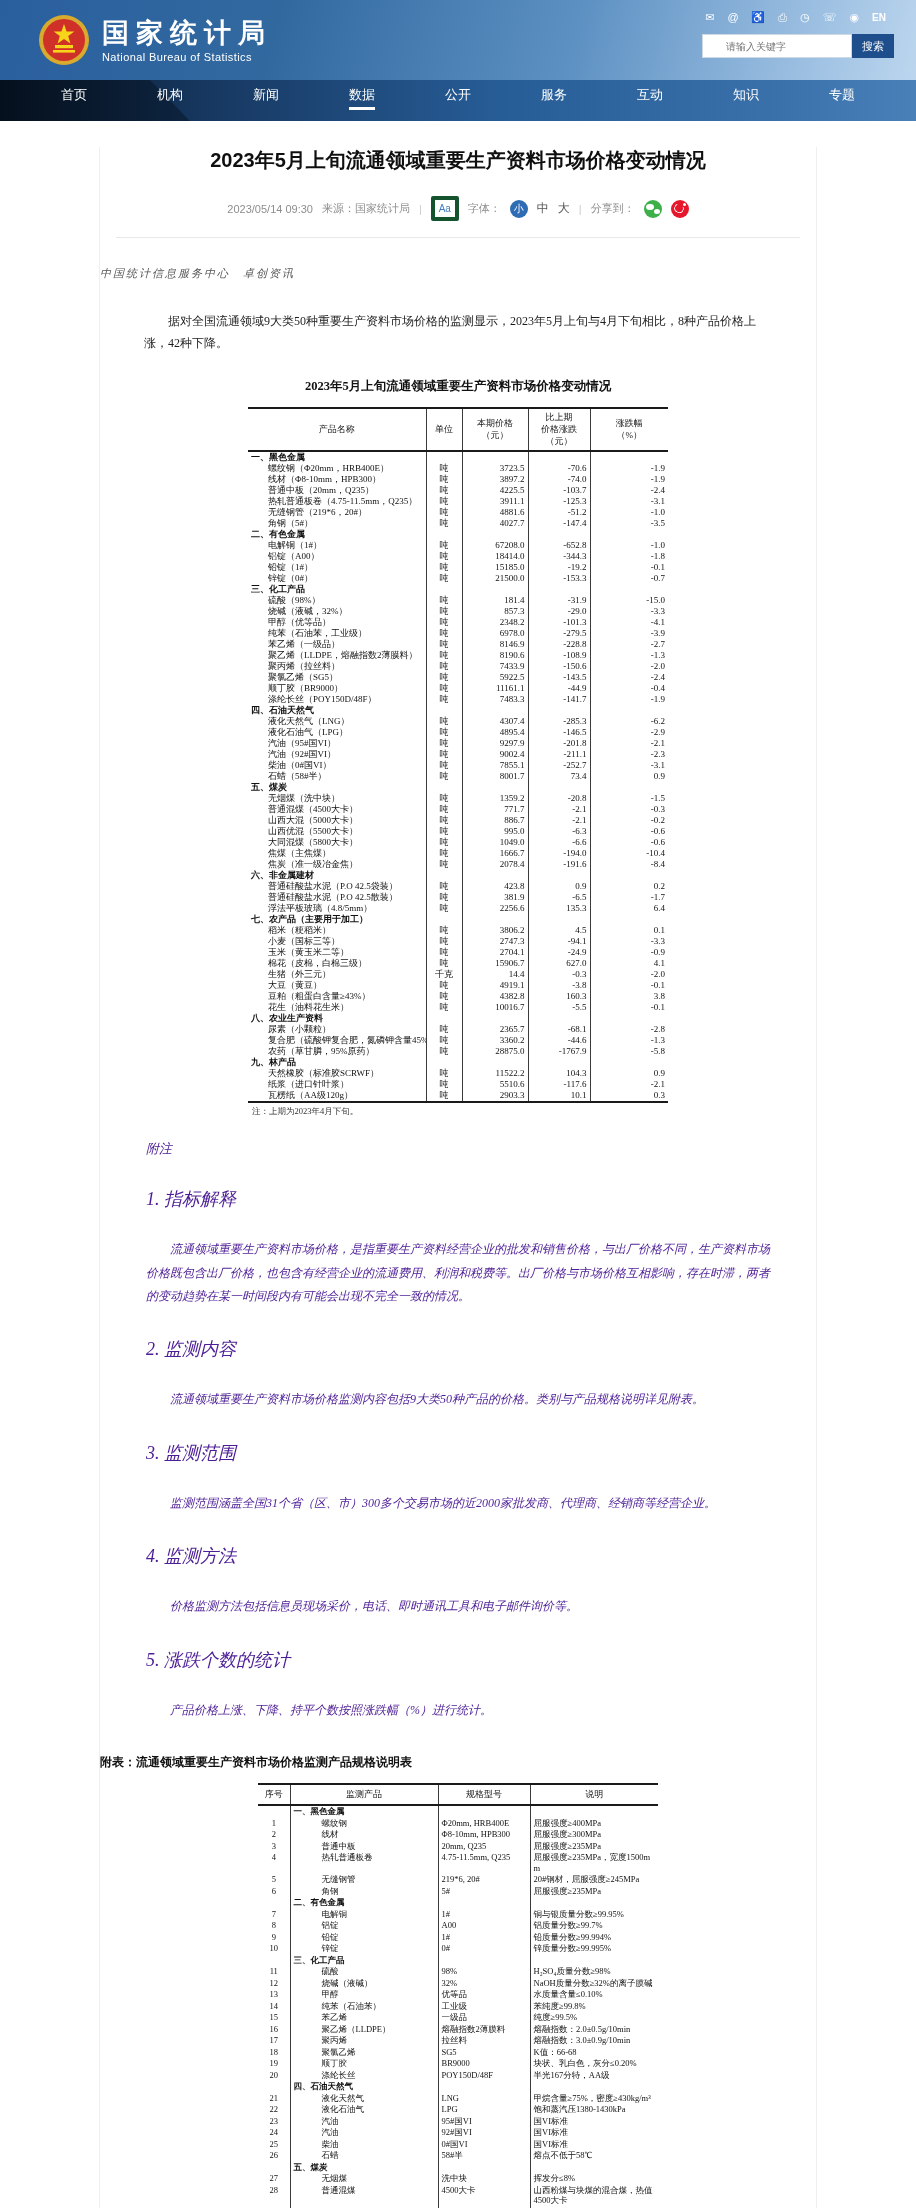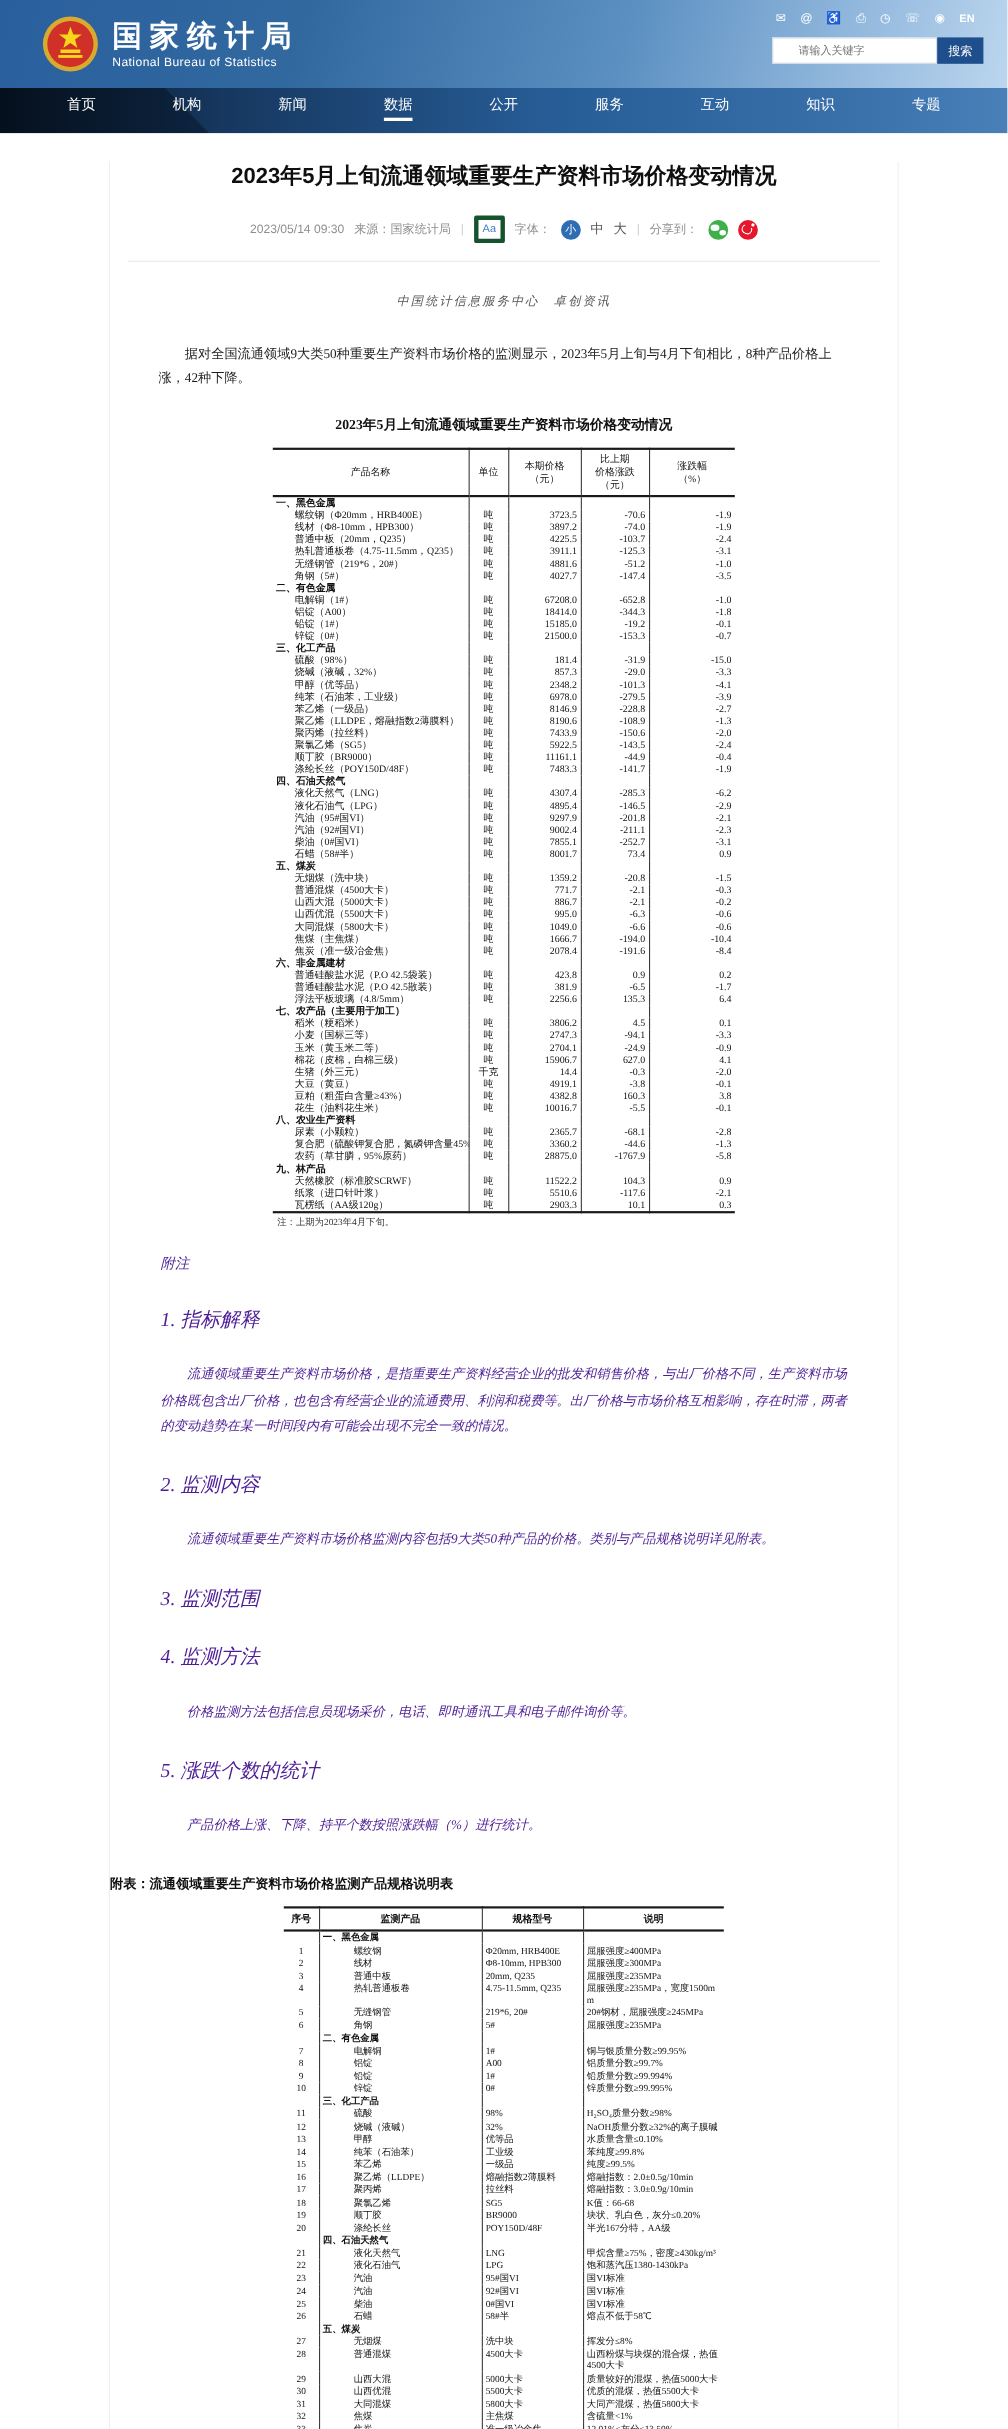--- a/index.html
+++ b/index.html
@@ -36,21 +36,21 @@
   .aa-box{width:20px;height:17px;border:4px solid #14532d;color:#3f7ec6;font-size:10px;display:flex;align-items:center;justify-content:center;border-radius:2px;cursor:pointer}
   .font-small{width:18px;height:18px;border-radius:50%;background:#2e6db4;color:#fff;font-size:10px;display:flex;align-items:center;justify-content:center;cursor:pointer}
   .font-mid,.font-large{color:#555;font-size:12px;cursor:pointer}
   .share-wechat{width:18px;height:18px;border-radius:50%;background:#3eb049;position:relative;cursor:pointer}
   .share-wechat::before{content:"";position:absolute;width:8px;height:6.5px;background:#fff;border-radius:50%;left:2.5px;top:4px}
   .share-wechat::after{content:"";position:absolute;width:6px;height:5px;background:#fff;border-radius:50%;right:2px;bottom:3.5px}
   .share-weibo{width:18px;height:18px;border-radius:50%;background:#e6162d;position:relative;cursor:pointer}
   .share-weibo::before{content:"";position:absolute;width:8px;height:7px;border:1.6px solid #fff;border-radius:50%;border-top-color:transparent;left:3px;top:4.5px;transform:rotate(25deg)}
   .share-weibo::after{content:"";position:absolute;width:3px;height:3px;background:#fff;border-radius:50%;right:3px;top:3px}
   .hr{height:1px;background:#e8e8e8;margin:16px 16px 0}
-  .credit{margin-top:28px;text-align:center;font-family:"Liberation Serif",serif;font-style:italic;color:#555;font-size:11px;letter-spacing:2px}
+  .credit{margin-top:28px;font-family:"Liberation Serif",serif;font-style:italic;color:#555;font-size:11px;letter-spacing:2px}
   .intro{margin:30px 44px 0;font-family:"Liberation Serif",serif;font-size:12px;line-height:1.8;text-indent:2em;color:#1d1d1d}
   .tbl-title{margin-top:24px;text-align:center;font-family:"Liberation Serif",serif;font-weight:bold;font-size:12.5px;color:#111}
 
   
   table.t1{width:420px;margin:12px auto 0;border-collapse:collapse;table-layout:fixed;
     border-top:2px solid #1a1a1a;border-bottom:2px solid #1a1a1a;
     font-family:"Liberation Serif",serif;font-size:9px;color:#111}
   .t1 th{border-bottom:2px solid #1a1a1a;font-weight:normal;padding:3px 2px;white-space:pre-line;line-height:1.3;font-size:9px;vertical-align:middle}
   .t1 td{line-height:11px;padding:0 3px;overflow:hidden;white-space:nowrap}
   .t1 td+td,.t1 th+th{border-left:1px solid #3a3a3a}
@@ -64,21 +64,21 @@
   .notes{margin:22px 46px 0;font-family:"Liberation Serif",serif;font-style:italic;color:#4c1d95}
   .notes-h{font-size:13px;margin-top:14px}
   .note-t{font-size:18px;margin-top:29px}
   .note-b{font-size:12px;margin-top:27px;line-height:1.95;text-indent:2em}
 
   
   .appendix-title{margin-top:32px;text-align:left;font-weight:bold;font-family:"Liberation Serif",serif;font-size:12px;color:#111}
   table.t2{width:400px;margin:12px auto 24px;border-collapse:collapse;table-layout:fixed;
     border-top:2px solid #1a1a1a;border-bottom:2px solid #1a1a1a;
     font-family:"Liberation Serif",serif;font-size:8.5px;color:#111}
-  .t2 th{border-bottom:2px solid #1a1a1a;font-weight:bold;padding:3px 2px;font-size:9px}
+  .t2 th{border-bottom:2px solid #1a1a1a;font-weight:normal;padding:3px 2px;font-size:9px}
   .t2 td{line-height:10.5px;padding:.5px 3px;vertical-align:top;word-break:break-all}
   .t2 td+td,.t2 th+th{border-left:1px solid #3a3a3a}
   .t2 .no{text-align:center}
   .t2 .sec{font-weight:bold}
   .t2 .nm{padding-left:31px}
 </style>
 </head>
 <body>
 
 <div class="banner">
@@ -589,20 +589,21 @@
   <div class="t1-foot">注：上期为2023年4月下旬。</div>
 
   <div class="notes">
     <div class="notes-h">附注</div>
     <div id="notes-list">
         <div class="note-t">1. 指标解释</div>
         <div class="note-b">流通领域重要生产资料市场价格，是指重要生产资料经营企业的批发和销售价格，与出厂价格不同，生产资料市场价格既包含出厂价格，也包含有经营企业的流通费用、利润和税费等。出厂价格与市场价格互相影响，存在时滞，两者的变动趋势在某一时间段内有可能会出现不完全一致的情况。</div>
         <div class="note-t">2. 监测内容</div>
         <div class="note-b">流通领域重要生产资料市场价格监测内容包括9大类50种产品的价格。类别与产品规格说明详见附表。</div>
         <div class="note-t">3. 监测范围</div>
+        <div class="note-b">监测范围涵盖全国31个省（区、市）300多个交易市场的近2000家批发商、代理商、经销商等经营企业。</div>
         <div class="note-t">4. 监测方法</div>
         <div class="note-b">价格监测方法包括信息员现场采价，电话、即时通讯工具和电子邮件询价等。</div>
         <div class="note-t">5. 涨跌个数的统计</div>
         <div class="note-b">产品价格上涨、下降、持平个数按照涨跌幅（%）进行统计。</div>
       </div>
   </div>
 
   <div class="appendix-title">附表：流通领域重要生产资料市场价格监测产品规格说明表</div>
 
   <table class="t2">

